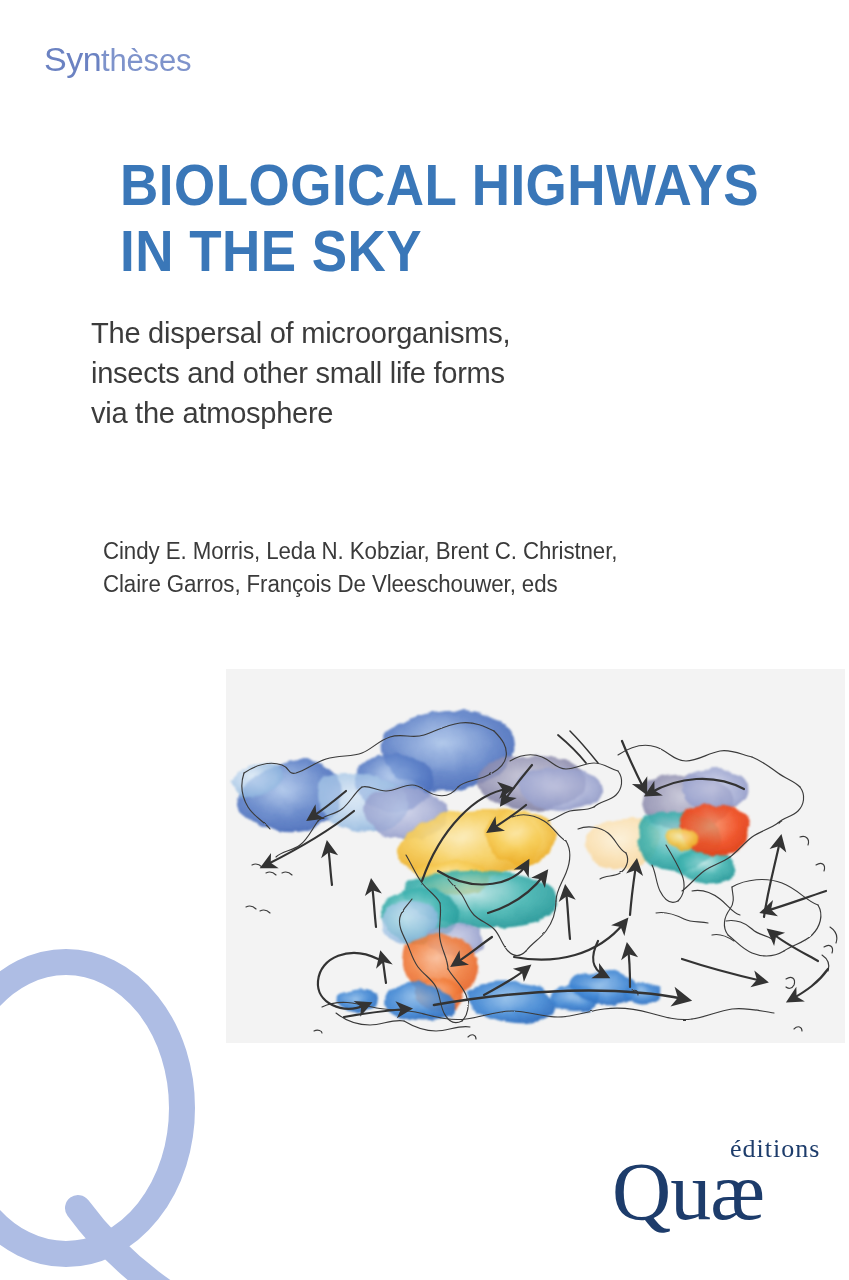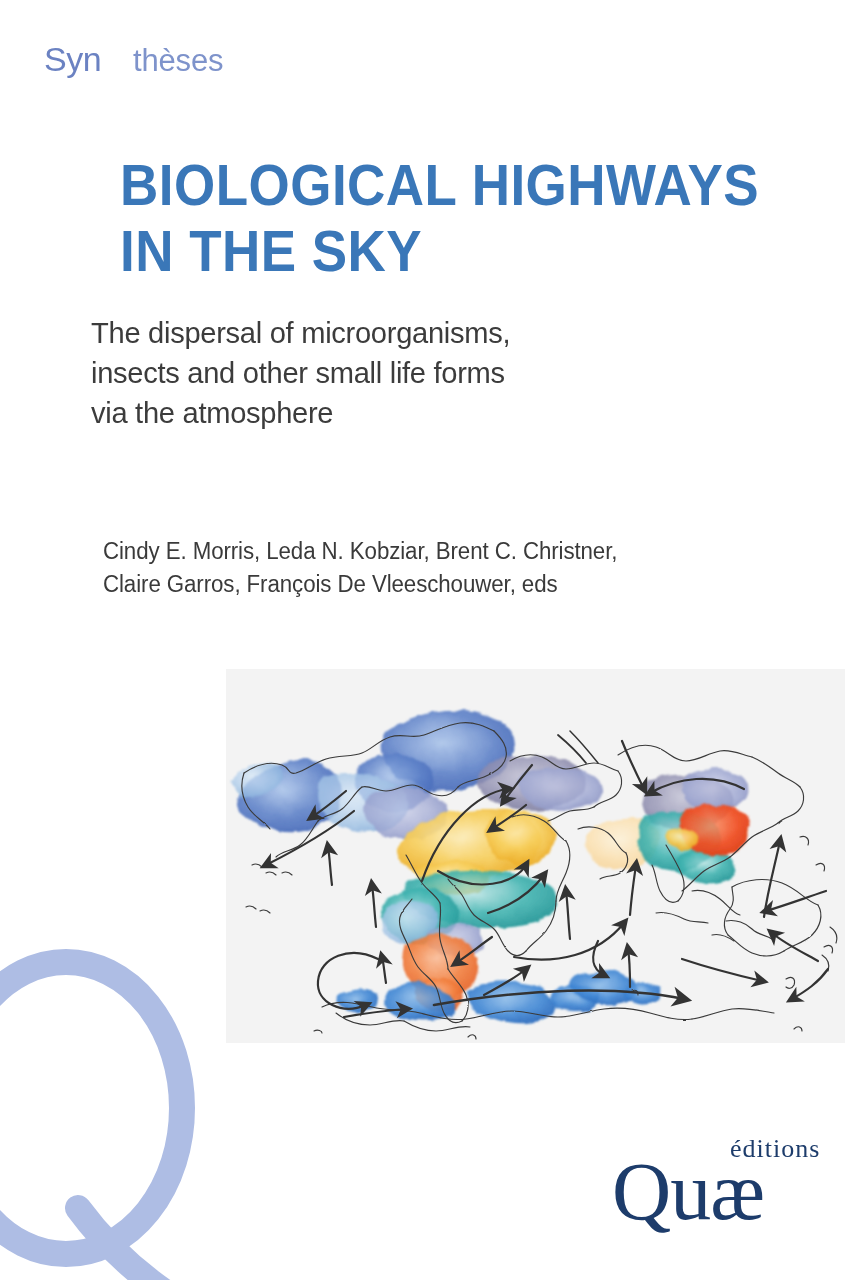--- a/index.html
+++ b/index.html
@@ -30,21 +30,20 @@
     font-size: 34px;
     color: #6b82c2;
     letter-spacing: -0.5px;
   }
   .collection-logo .theses {
     font-family: "Liberation Sans", sans-serif;
     font-weight: normal;
     font-size: 31px;
     color: #7e93cb;
     letter-spacing: -0.2px;
-    margin-left: 32px;
   }
 
   
   .title-block {
     position: absolute;
     left: 120px;
     top: 152px;
     width: 700px;
   }
   .title-line {

